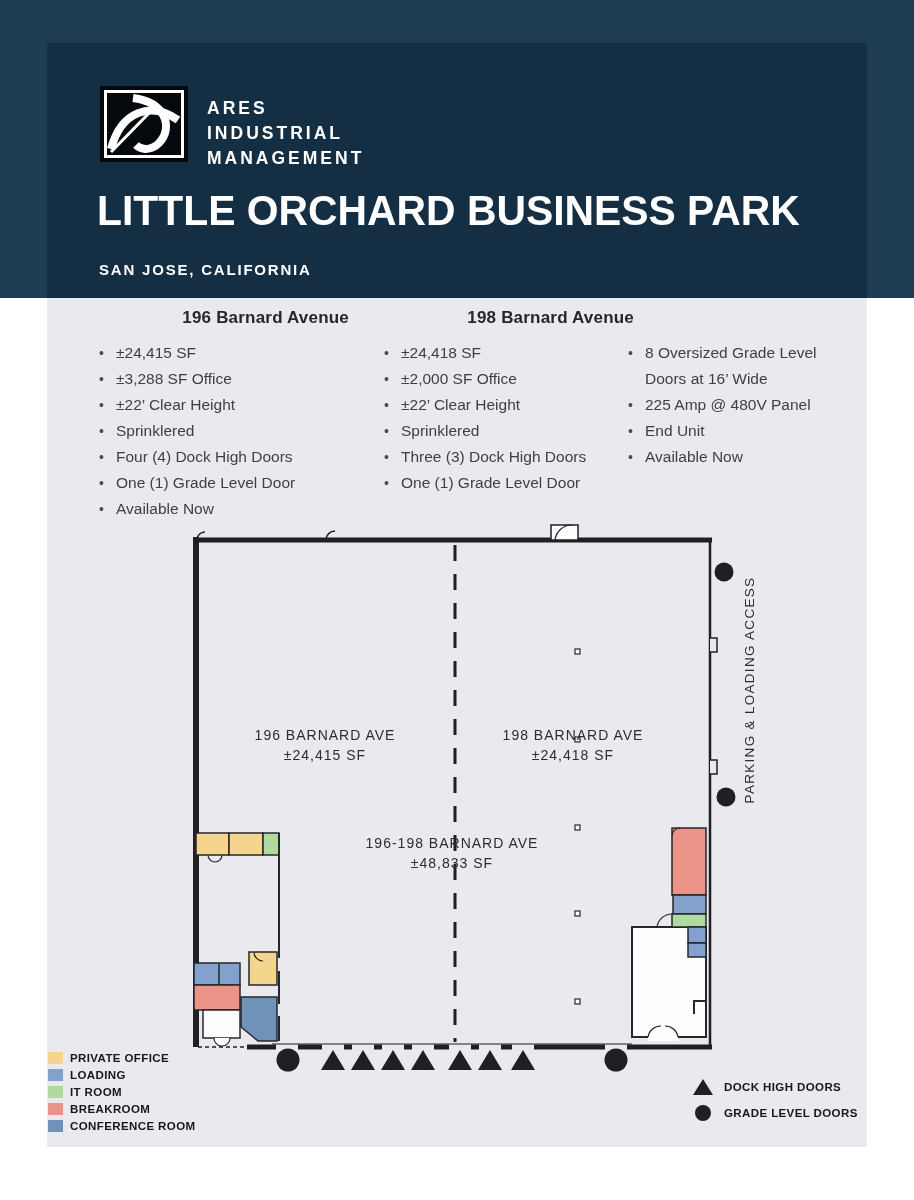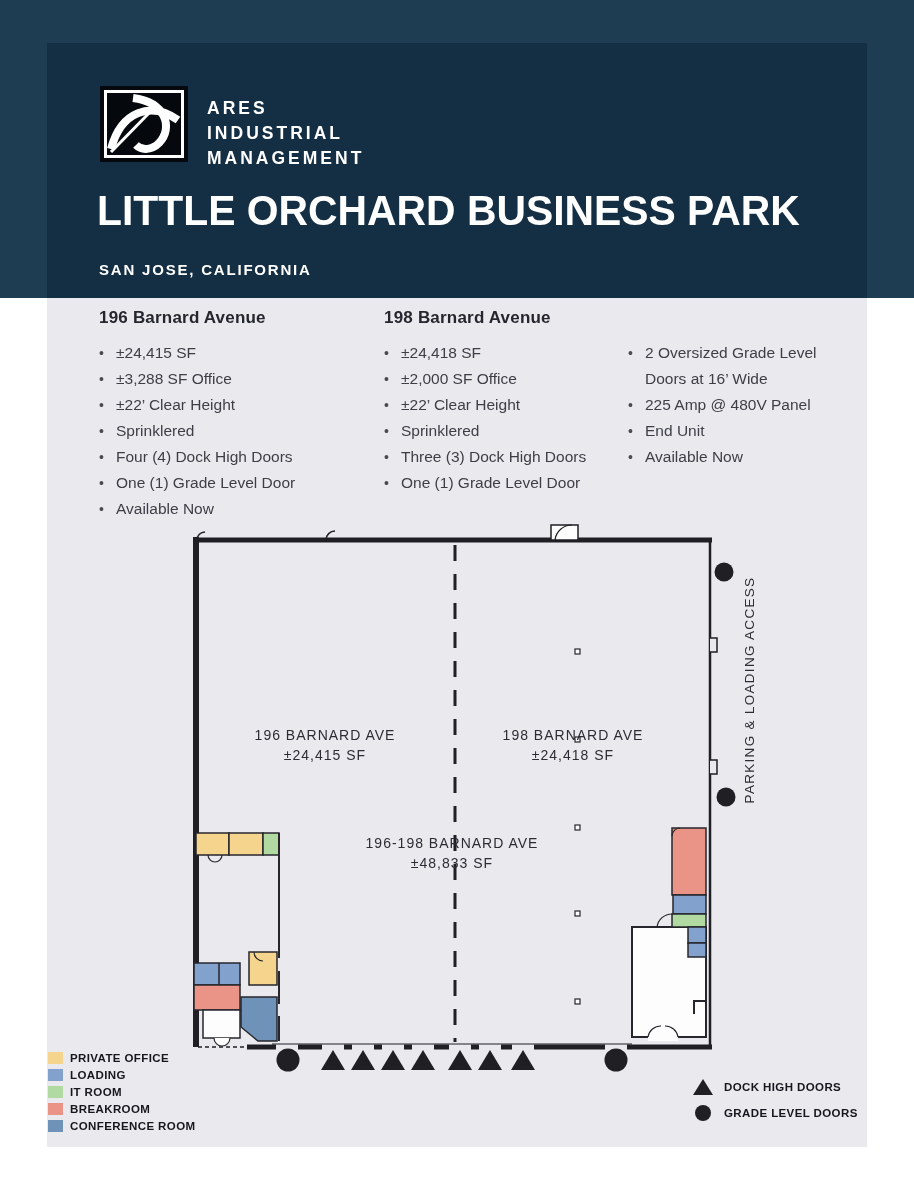--- a/index.html
+++ b/index.html
@@ -19,21 +19,21 @@
   .title{position:absolute;left:97px;top:186px;color:#ffffff;font-size:43px;font-weight:bold;
          white-space:nowrap;transform:scaleX(0.95);transform-origin:left top;letter-spacing:0;}
   .subtitle{position:absolute;left:99px;top:253px;color:#ffffff;font-size:15px;font-weight:bold;
             letter-spacing:1.8px;white-space:nowrap;margin-top:8px;}
 
   
   .col{position:absolute;top:308px;}
   .col-1{left:99px;width:250px;}
   .col-2{left:384px;width:250px;}
   .col-3{left:628px;width:208px;top:340px;}
-  .col h2{margin:0 0 12px 0;font-size:17px;font-weight:bold;color:#26262e;letter-spacing:.2px;}
+  .col h2{margin:0 0 12px 0;font-size:17px;font-weight:bold;color:#26262e;letter-spacing:.2px;text-align:right;}
   .li{display:flex;font-size:15.5px;color:#3e3e46;line-height:26px;}
   .dot{width:17px;font-size:14px;color:#4a4a52;flex:none;}
   .li span.t{flex:1;}
 
   
   .plan{position:absolute;left:0;top:0;width:914px;height:1200px;}
   .plabel{font-family:"Liberation Sans",sans-serif;font-size:14px;letter-spacing:1px;fill:#2c2c34;}
 
   .parking{position:absolute;left:632px;top:680px;width:240px;height:20px;text-align:center;
            transform:rotate(-90deg);font-size:13.5px;letter-spacing:1.3px;color:#2c2c34;white-space:nowrap;}
@@ -134,21 +134,21 @@
       </div>
     <div class="li">
         <span class="dot">•</span>
         <span class="t">One (1) Grade Level Door</span>
       </div>
   </div>
 
   <div class="col col-3">
     <div class="li">
         <span class="dot">•</span>
-        <span class="t">2 Oversized Grade Level Doors at 16’ Wide</span>
+        <span class="t">8 Oversized Grade Level Doors at 16’ Wide</span>
       </div>
     <div class="li">
         <span class="dot">•</span>
         <span class="t">225 Amp @ 480V Panel</span>
       </div>
     <div class="li">
         <span class="dot">•</span>
         <span class="t">End Unit</span>
       </div>
     <div class="li">

